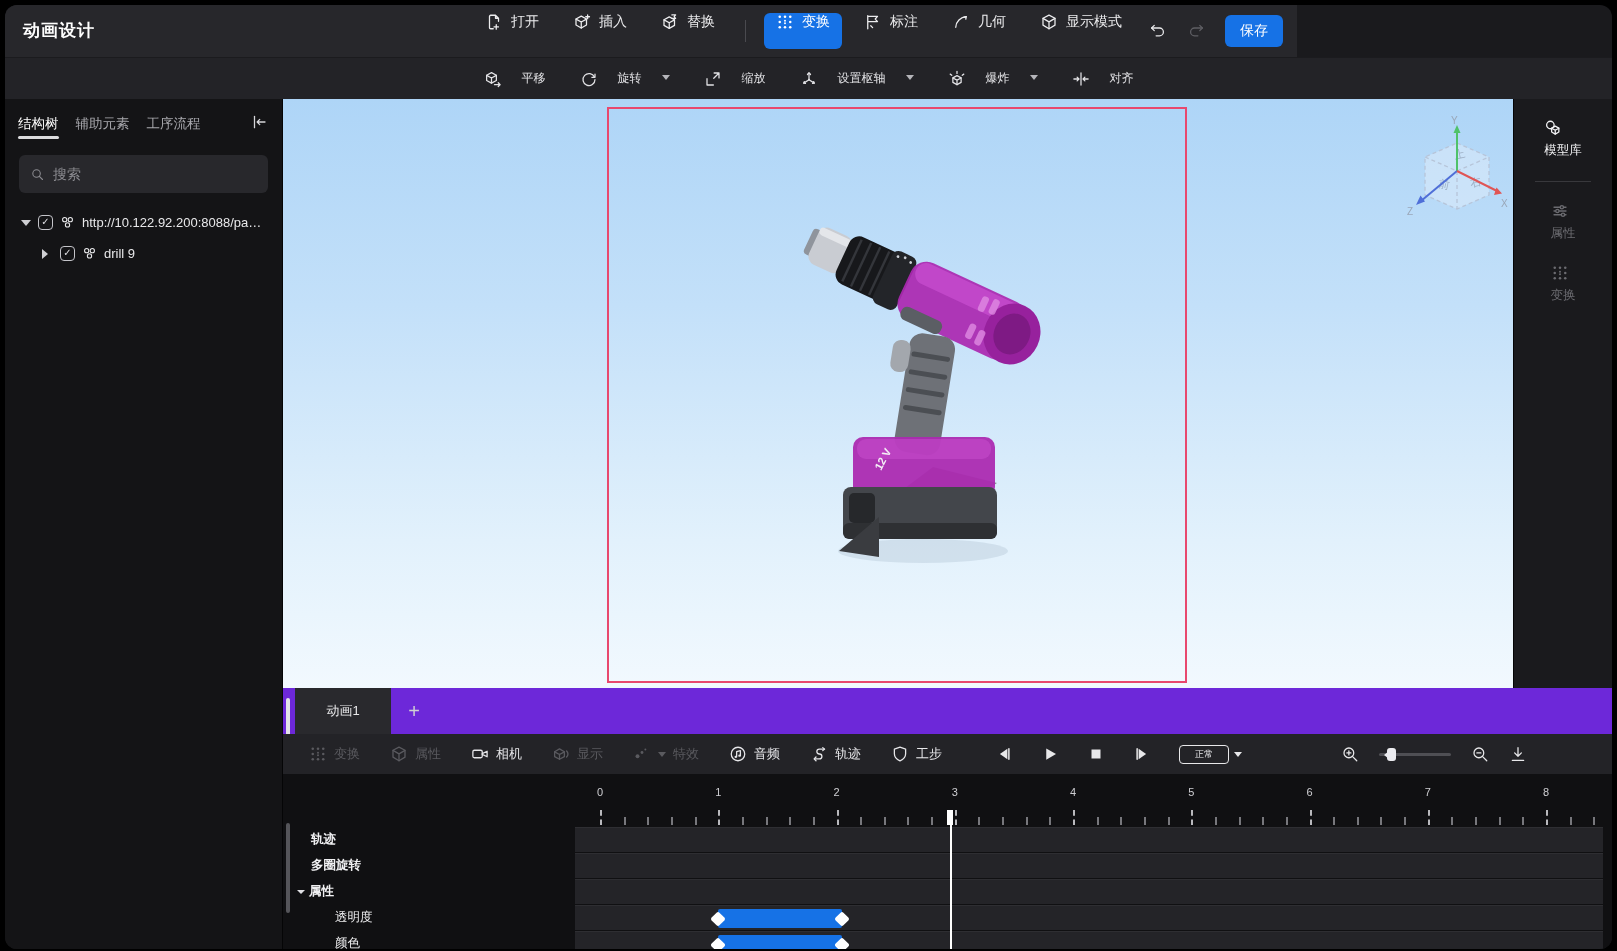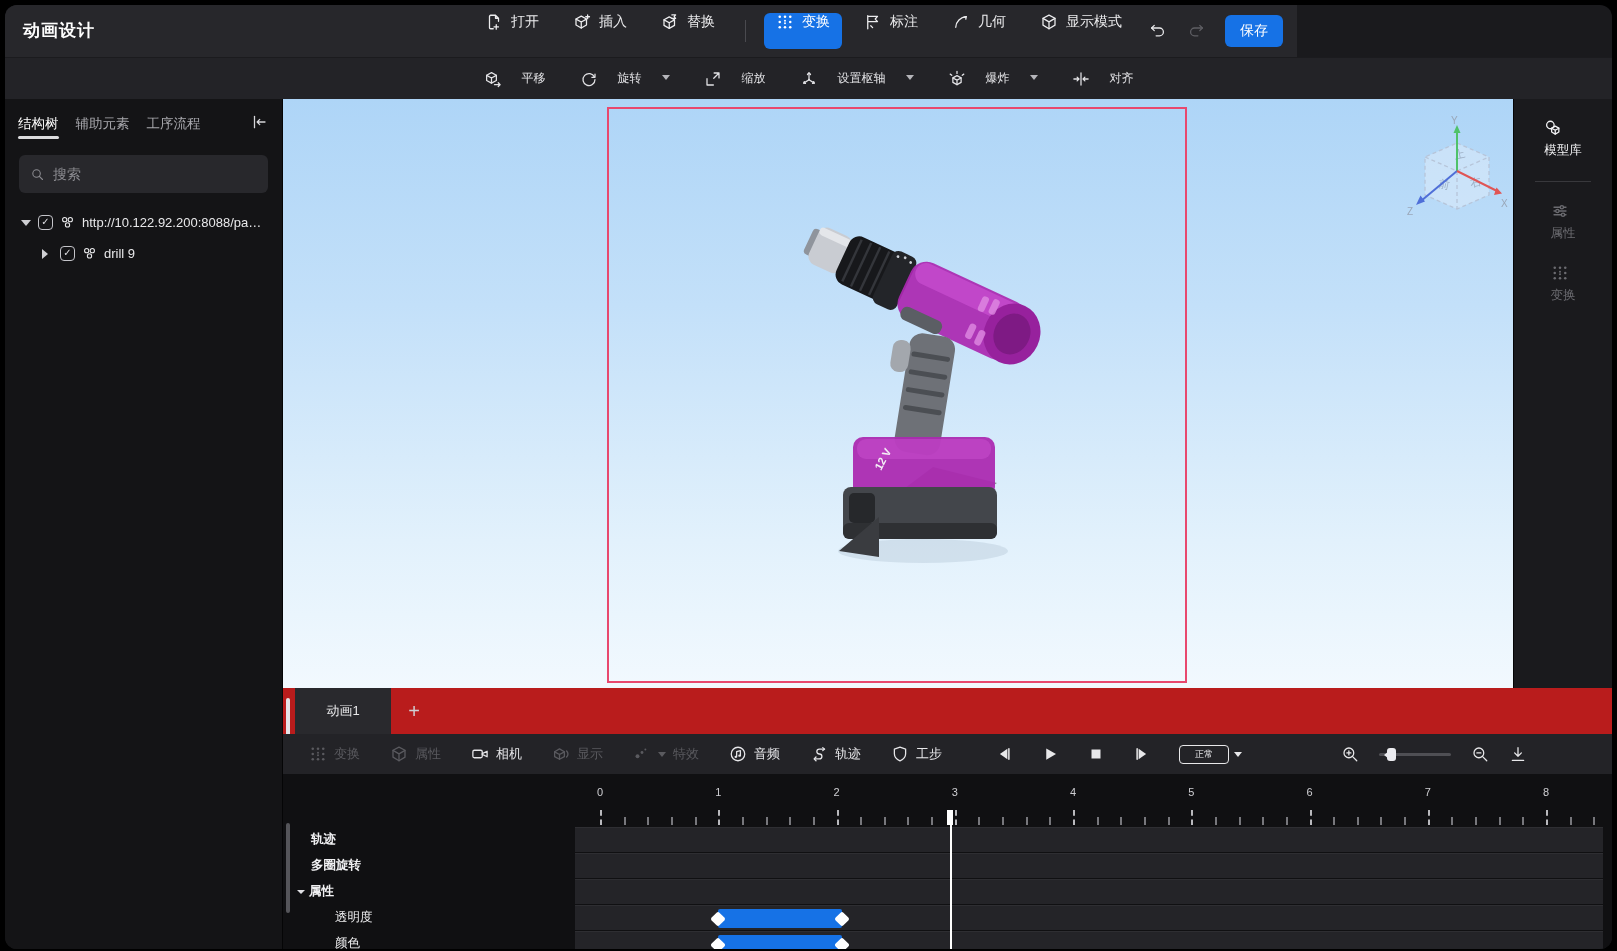--- a/index.html
+++ b/index.html
@@ -63,21 +63,21 @@
               border-left:1px solid #050506; display:flex; flex-direction:column; align-items:center; padding-top:20px; }
   .rb-item { display:flex; flex-direction:column; gap:5px; cursor:pointer;
              color:#6b6b70; font-size:12.5px; margin-bottom:22px; }
   .rb-item.active { color:#f2f2f4; }
   .rb-div { width:56px; height:1px; background:#38383c; margin:0 0 20px 0; }
 
   
   .timeline { position:absolute; left:278px; top:683px; width:1329px; bottom:0; background:#101012; }
   .tl-scroll { position:absolute; left:3px; top:10px; width:4px; height:42px; border-radius:2px; background:#e4e4e8; }
   .tl-scroll2 { position:absolute; left:3px; top:135px; width:4px; height:90px; border-radius:2px; background:#55555a; }
-  .tl-tabs { position:absolute; left:0; top:0; width:100%; height:46px; background:#b91c1c; display:flex; align-items:flex-start; }
+  .tl-tabs { position:absolute; left:0; top:0; width:100%; height:46px; background:#6d28d9; display:flex; align-items:flex-start; }
   .tl-tab { margin-left:12px; width:96px; height:46px; background:#29292d; color:#e8e8ea; font-size:13px;
             display:flex; align-items:center; justify-content:center; cursor:pointer; }
   .tl-addtab { width:46px; height:46px; color:#cfcfd3; font-size:20px; display:flex; align-items:center;
                justify-content:center; cursor:pointer; }
   .tl-toolbar { position:absolute; left:0; top:46px; width:100%; height:40px; background:#232327; }
   .tt-left { position:absolute; left:26px; top:0; height:40px; display:flex; align-items:center; gap:30px; }
   .ttbtn { display:flex; align-items:center; gap:7px; font-size:13px; color:#e6e6e9; cursor:pointer; }
   .ttbtn.disabled { color:#5a5a5f; }
   .ttbtn .caret-d { border-top-color:currentColor; }
   .tt-play { position:absolute; left:712px; top:0; height:40px; display:flex; align-items:center; gap:28px; color:#fff; }

